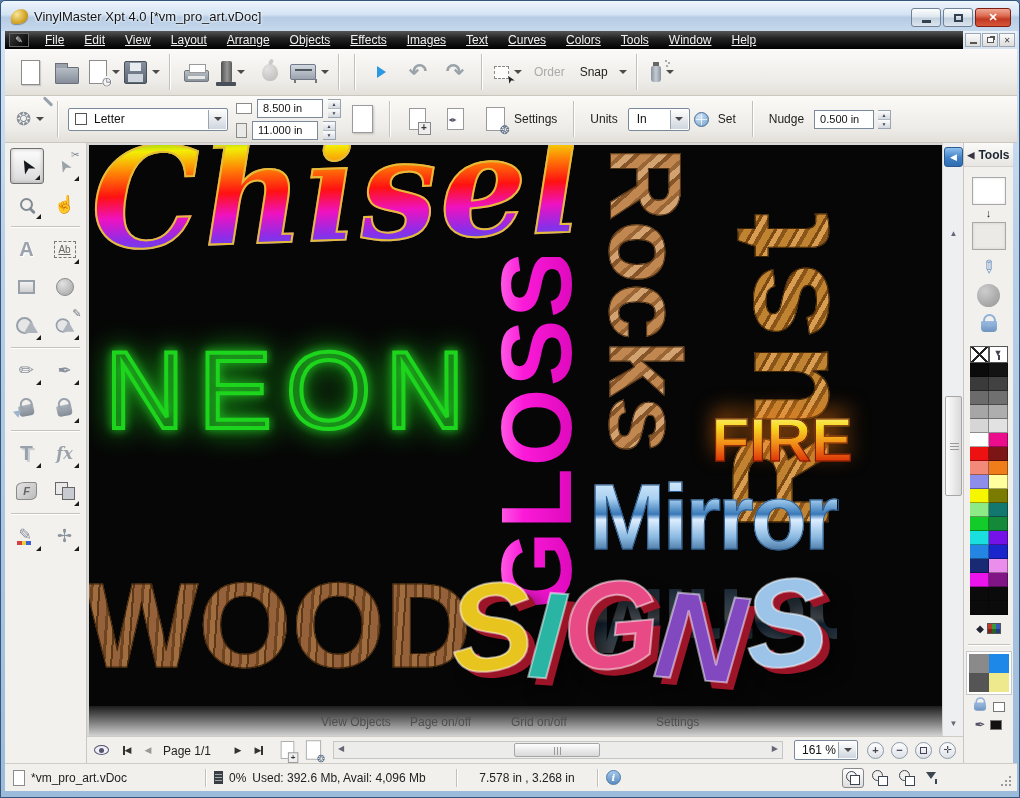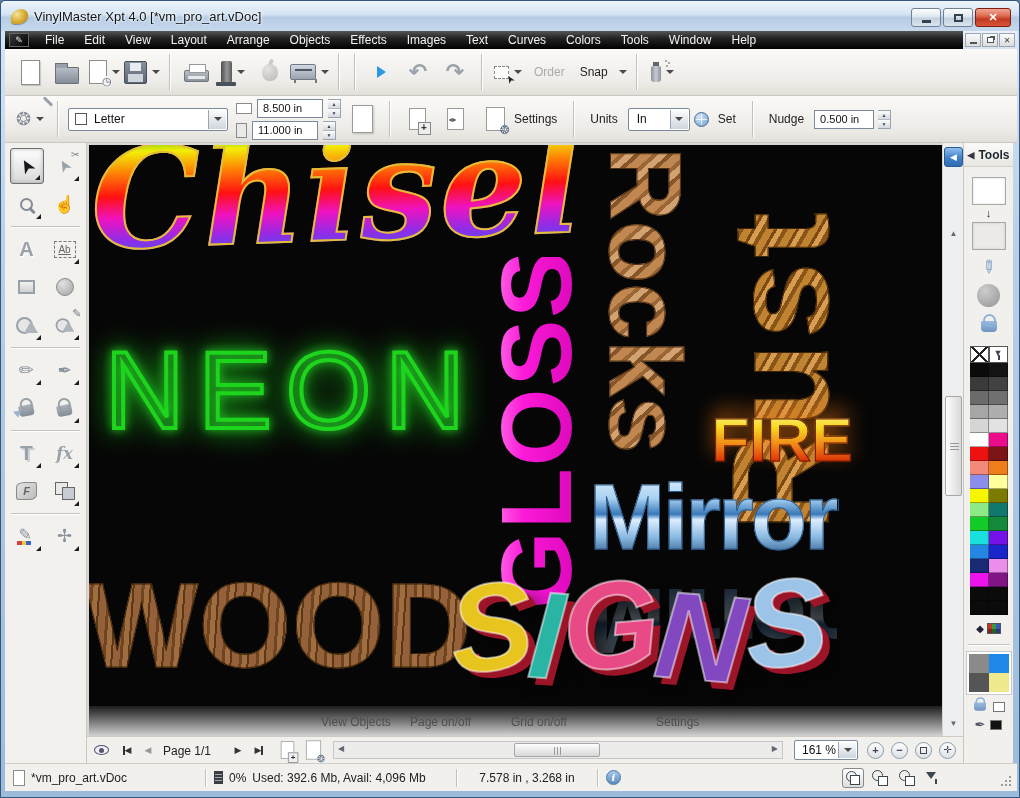--- a/index.html
+++ b/index.html
@@ -19,21 +19,21 @@
     background:linear-gradient(180deg,#fdfefe,#dee7ef 45%,#c2d0de 55%,#dbe5ee);}
   .wbtn.close{width:36px;border-color:#7e1d10;background:linear-gradient(180deg,#f0a896,#dd6c51 40%,#c03a22 60%,#d8553a);}
   .g-minbar{width:9px;height:3px;background:#33414f;margin-top:7px;}
   .g-maxbox{width:9px;height:8px;border:2px solid #33414f;}
   .wbtn.close span{color:#fff;font-size:11px;font-weight:bold;line-height:1;}
   
   #menubar{position:absolute;left:4px;top:30px;width:1012px;height:18px;display:flex;align-items:center;
     background:linear-gradient(180deg,#565656 0%,#232323 40%,#000 100%);}
   .menu-logo{width:20px;height:14px;margin:0 6px 0 4px;display:flex;align-items:center;justify-content:center;
     background:linear-gradient(135deg,#3a3a3a,#000);border:1px solid #666;color:#eee;font-size:9px;}
-  .menu-item{color:#f2f2f2;font-size:12px;padding:16px 10px;line-height:18px;}
+  .menu-item{color:#f2f2f2;font-size:12px;padding:16px 10px;line-height:18px;text-decoration:underline;}
   #doc-controls{position:absolute;right:0;top:0;height:18px;width:54px;display:flex;align-items:center;justify-content:flex-end;gap:1px;
     background:linear-gradient(180deg,#ecf2f8,#d7e2ee);padding-right:2px;}
   .dbtn{width:16px;height:14px;border:1px solid #9aa6b4;background:linear-gradient(180deg,#fbfbfb,#dcdcdc);
     display:flex;align-items:center;justify-content:center;color:#444;font-size:8px;}
   .g-dmin{width:7px;height:2px;background:#555;margin-top:6px;}
   .g-drest{width:7px;height:6px;border:1px solid #555;background:#fff;box-shadow:2px -2px 0 -1px #555;}
   
   .toolbar{position:absolute;left:4px;width:1012px;display:flex;align-items:center;
     background:linear-gradient(180deg,#fbfaf8 0%,#eeece8 70%,#e3e0da 100%);border-bottom:1px solid #cac7c0;}
   #toolbar1{top:48px;height:47px;padding-left:8px;gap:3px;}

